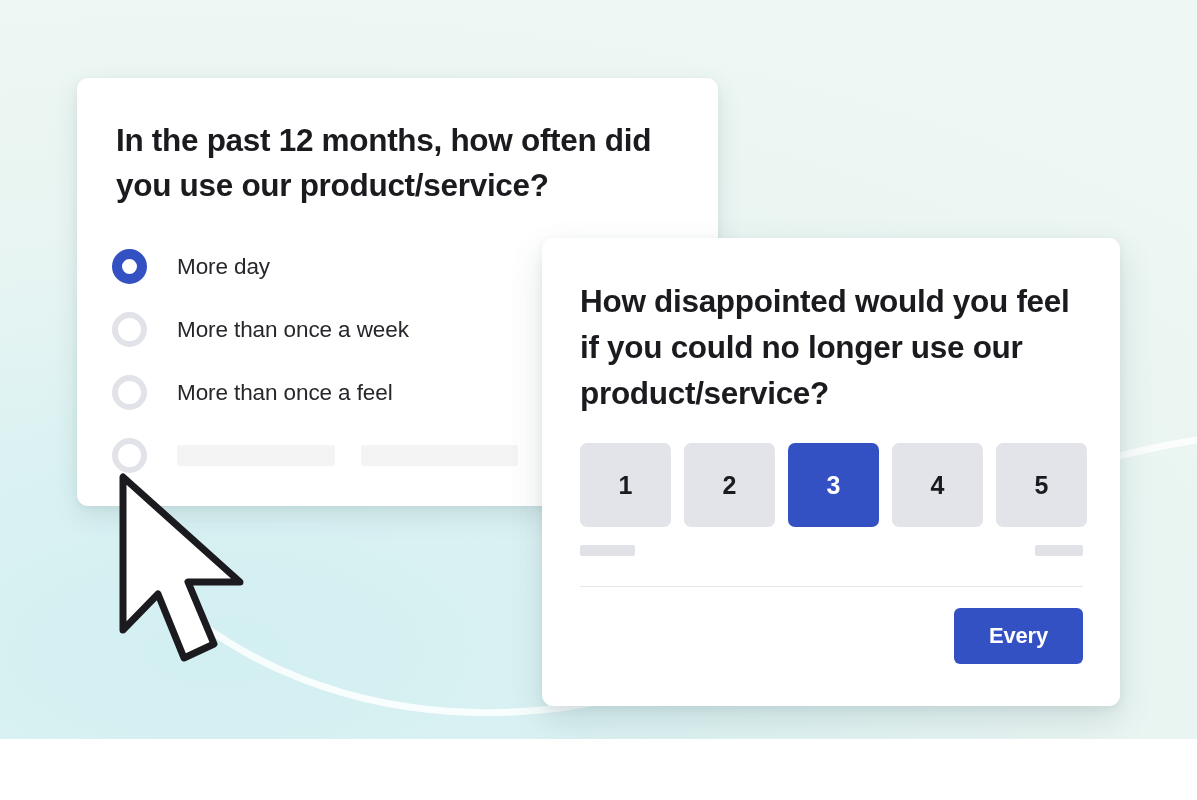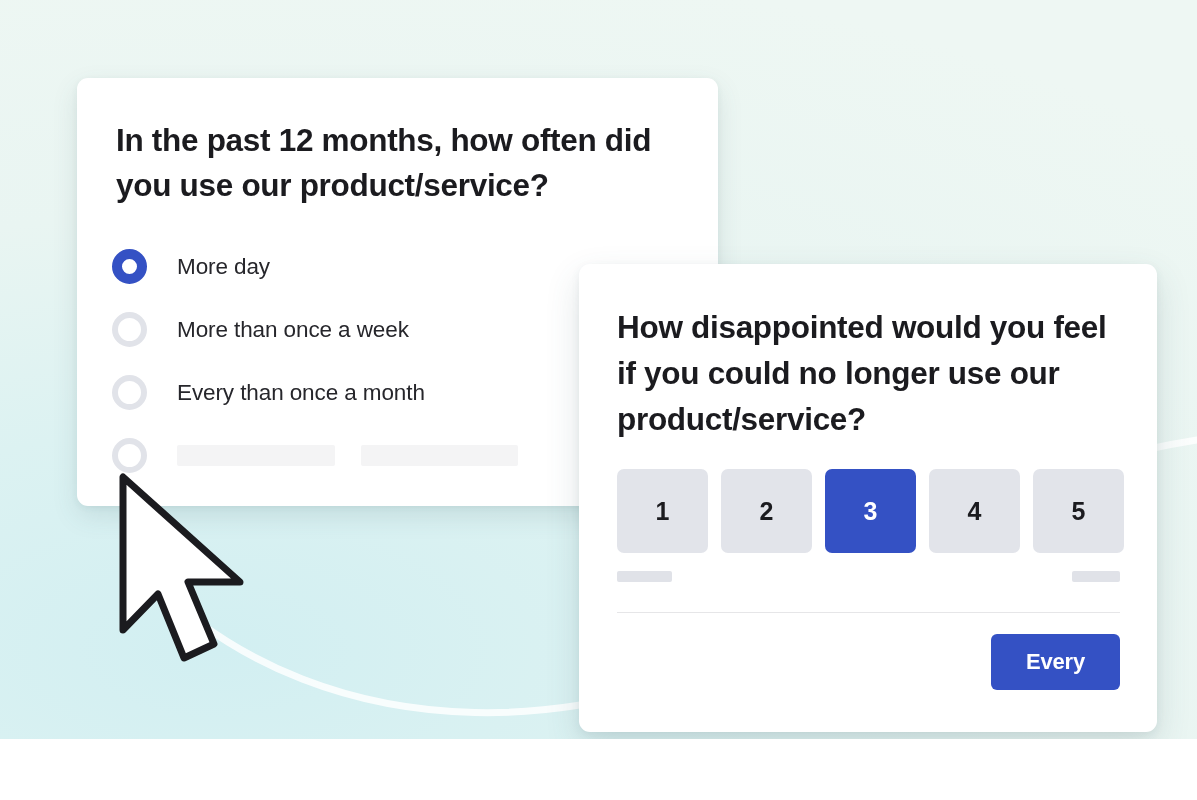--- a/index.html
+++ b/index.html
@@ -38,25 +38,24 @@
   #card-frequency {
     left: 77px;
     top: 78px;
     width: 641px;
     height: 428px;
     box-shadow: 0 10px 26px rgba(60, 95, 100, .13), 0 2px 6px rgba(60, 95, 100, .07);
   }
 
   #card-disappointed {
     left: 542px;
-    top: 264px;
+    top: 238px;
     width: 578px;
     height: 468px;
     box-shadow: 0 14px 34px rgba(60, 95, 100, .16), 0 3px 8px rgba(60, 95, 100, .08);
-    margin-left: 37px;
   }
 
   
   .q1-title {
     position: absolute;
     left: 39px;
     top: 40px;
     width: 570px;
     font-size: 31.5px;
     line-height: 45px;
@@ -230,21 +229,21 @@
         <div class="option-label">More day</div>
       </div>
 
       <div class="option-row">
         <div class="radio"></div>
         <div class="option-label">More than once a week</div>
       </div>
 
       <div class="option-row">
         <div class="radio"></div>
-        <div class="option-label">Every than once a month</div>
+        <div class="option-label">More than once a feel</div>
       </div>
 
       <div class="option-row">
         <div class="radio"></div>
         <div class="skeleton-group">
           <div class="skeleton-bar s1"></div>
           <div class="skeleton-bar s2"></div>
         </div>
       </div>
 

